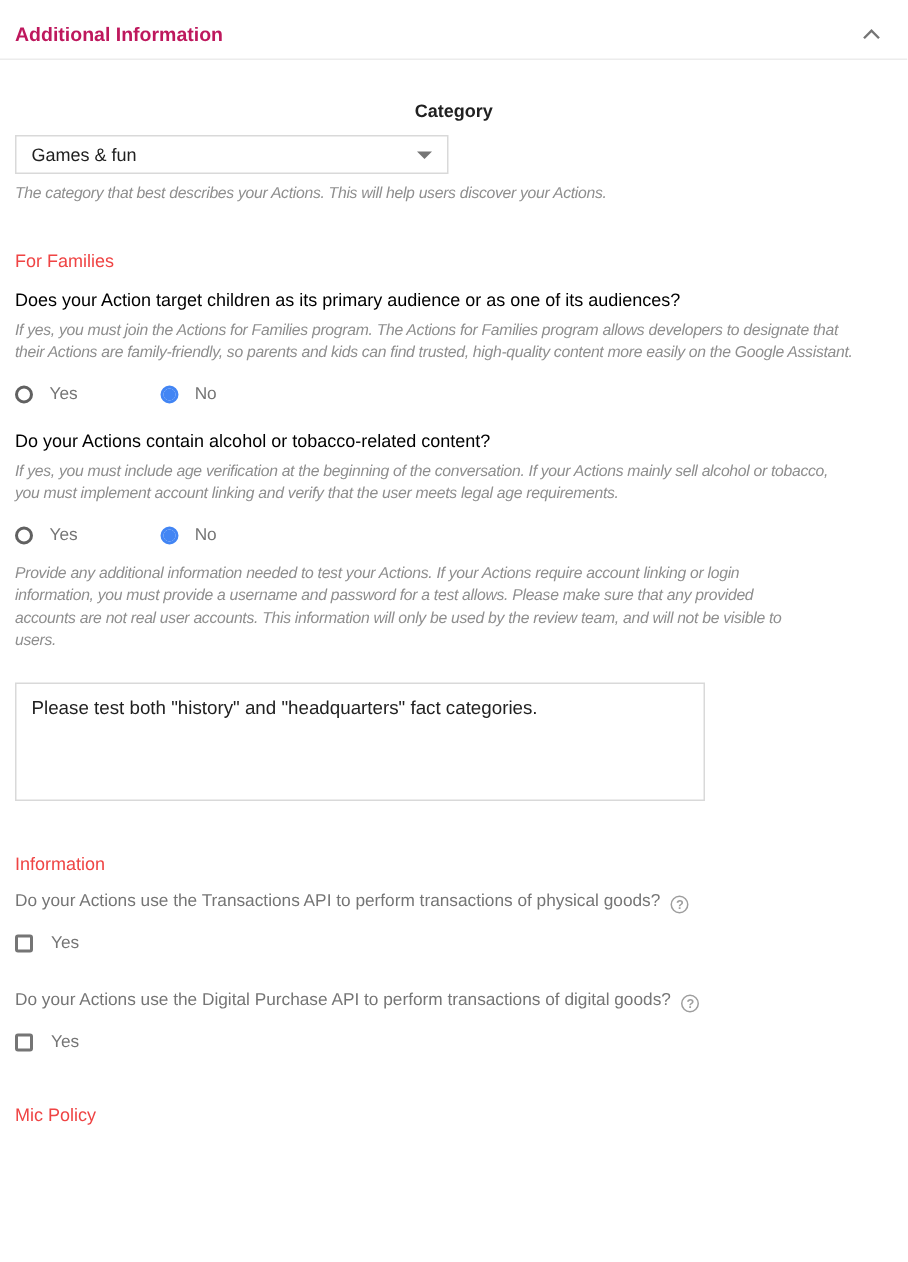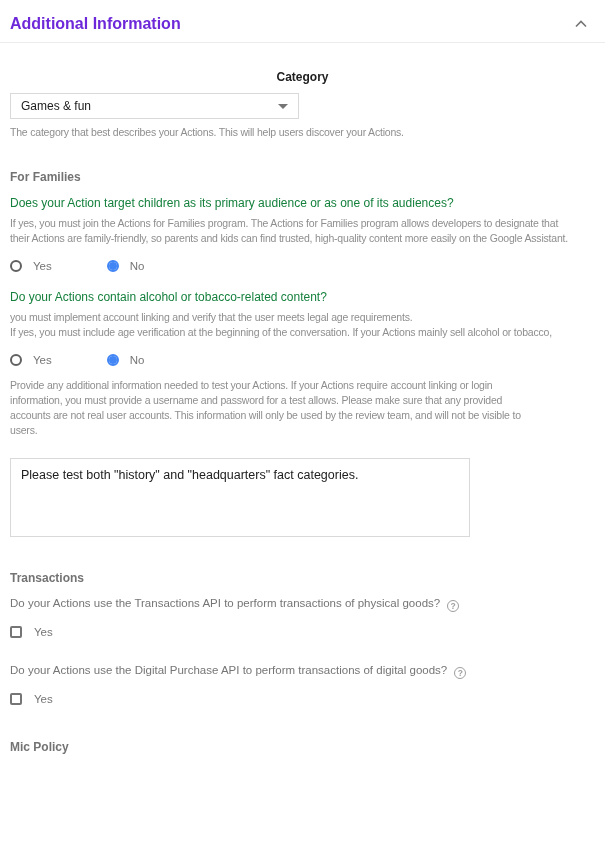--- a/index.html
+++ b/index.html
@@ -12,35 +12,35 @@
     overflow: hidden;
   }
   .page { width: 605px; height: 841px; overflow: hidden; }
 
   
   .section-header {
     display: flex; align-items: center; justify-content: space-between;
     padding: 15px 12px 9px 10px;
     border-bottom: 1px solid #ececec;
   }
-  .section-header .title { font-size: 16px; font-weight: bold; color: #6d28d9; }
+  .section-header .title { font-size: 13px; font-weight: bold; color: #be185d; }
   .chev-btn { background: none; border: none; padding: 2px 6px; cursor: pointer; line-height: 0; }
 
   .content { padding: 0 10px; }
 
   .field-label { font-size: 12px; font-weight: bold; color: #212121; }
-  .section-heading { font-size: 12px; font-weight: bold; color: #737373; }
+  .section-heading { font-size: 12px; font-weight: normal; color: #ef4444; }
 
-  .question-dark { font-size: 12px; color: #15803d; margin-top: 12px; }
+  .question-dark { font-size: 12px; color: #000000; margin-top: 12px; }
   .question-gray { font-size: 11.5px; color: #757575; margin-top: 12px; white-space: nowrap; }
 
   .helper { margin-top: 6px; }
   .helper-line {
     font-size: 10.5px; letter-spacing: -0.2px; color: #8e8e8e;
-    line-height: 15px; white-space: nowrap;
+    line-height: 15px; white-space: nowrap; font-style: italic;
   }
 
   
   .select-box {
     margin-top: 9px; width: 289px; height: 26px;
     border: 1px solid #d9d9d9; background: #fff;
     display: flex; align-items: center; justify-content: space-between;
     padding: 0 10px; cursor: pointer; gap: 36px;
   }
   .select-box .value { font-size: 12px; color: #212121; }
@@ -134,22 +134,22 @@
         <span class="radio-option">
           <span class="radio selected"></span>
           <span class="radio-label">No</span>
         </span>
       </div>
     </div>
 
     <div>
       <div class="question-dark">Do your Actions contain alcohol or tobacco-related content?</div>
       <div class="helper">
+        <div class="helper-line">If yes, you must include age verification at the beginning of the conversation. If your Actions mainly sell alcohol or tobacco,</div>
         <div class="helper-line">you must implement account linking and verify that the user meets legal age requirements.</div>
-        <div class="helper-line">If yes, you must include age verification at the beginning of the conversation. If your Actions mainly sell alcohol or tobacco,</div>
       </div>
       <div class="radio-row">
         <span class="radio-option">
           <span class="radio"></span>
           <span class="radio-label">Yes</span>
         </span>
         <span class="radio-option">
           <span class="radio selected"></span>
           <span class="radio-label">No</span>
         </span>
@@ -160,21 +160,21 @@
       <div class="helper">
         <div class="helper-line">Provide any additional information needed to test your Actions. If your Actions require account linking or login</div>
         <div class="helper-line">information, you must provide a username and password for a test allows. Please make sure that any provided</div>
         <div class="helper-line">accounts are not real user accounts. This information will only be used by the review team, and will not be visible to</div>
         <div class="helper-line">users.</div>
       </div>
       <textarea class="textarea" spellcheck="false" style="">Please test both "history" and "headquarters" fact categories.</textarea>
     </div>
 
     <div>
-      <div class="section-heading mt-section">Transactions</div>
+      <div class="section-heading mt-section">Information</div>
 
       <div class="question-gray"><span>Do your Actions use the Transactions API to perform transactions of physical goods?</span><span class="help-icon">?</span></div>
       <div class="checkbox-row">
         <span class="checkbox"></span>
         <span class="checkbox-label">Yes</span>
       </div>
 
       <div class="question-gray mt-q2"><span>Do your Actions use the Digital Purchase API to perform transactions of digital goods?</span><span class="help-icon">?</span></div>
       <div class="checkbox-row">
         <span class="checkbox"></span>

